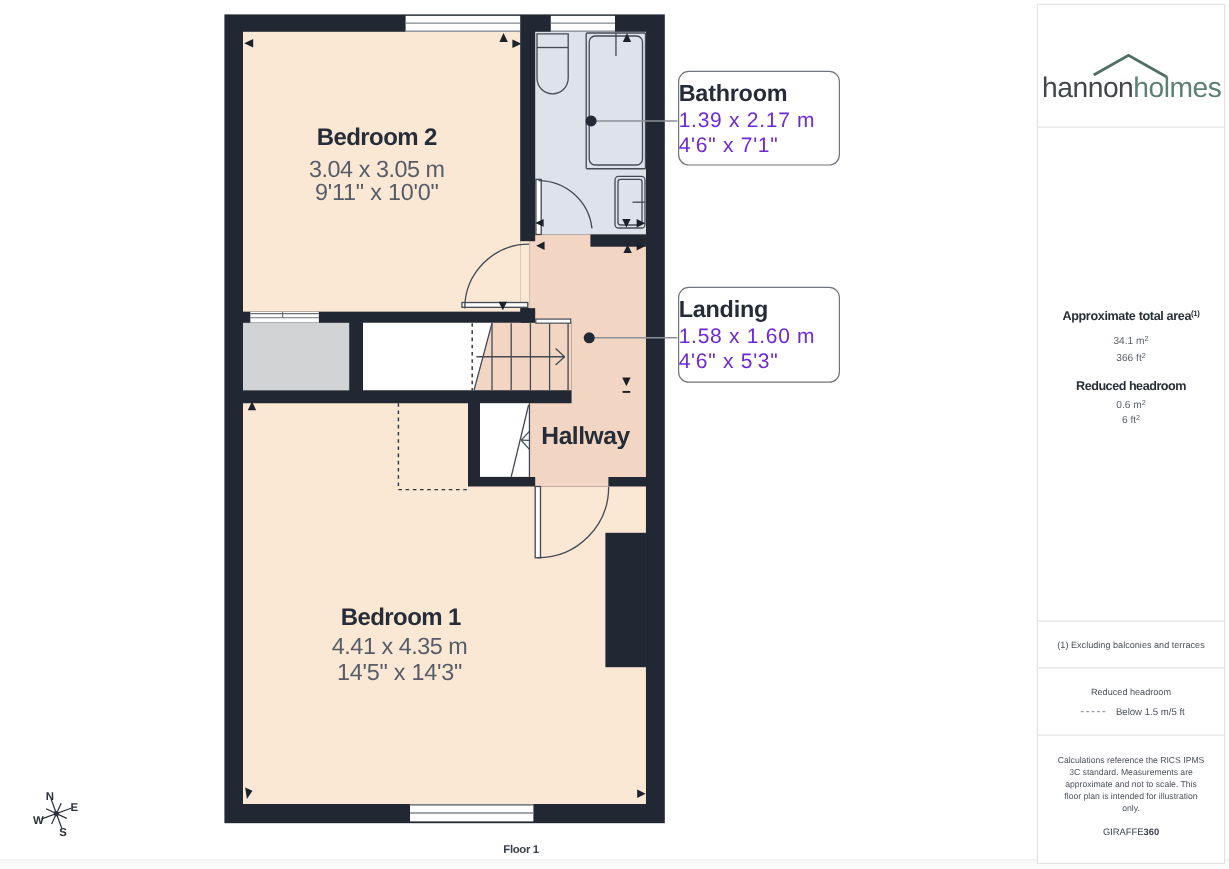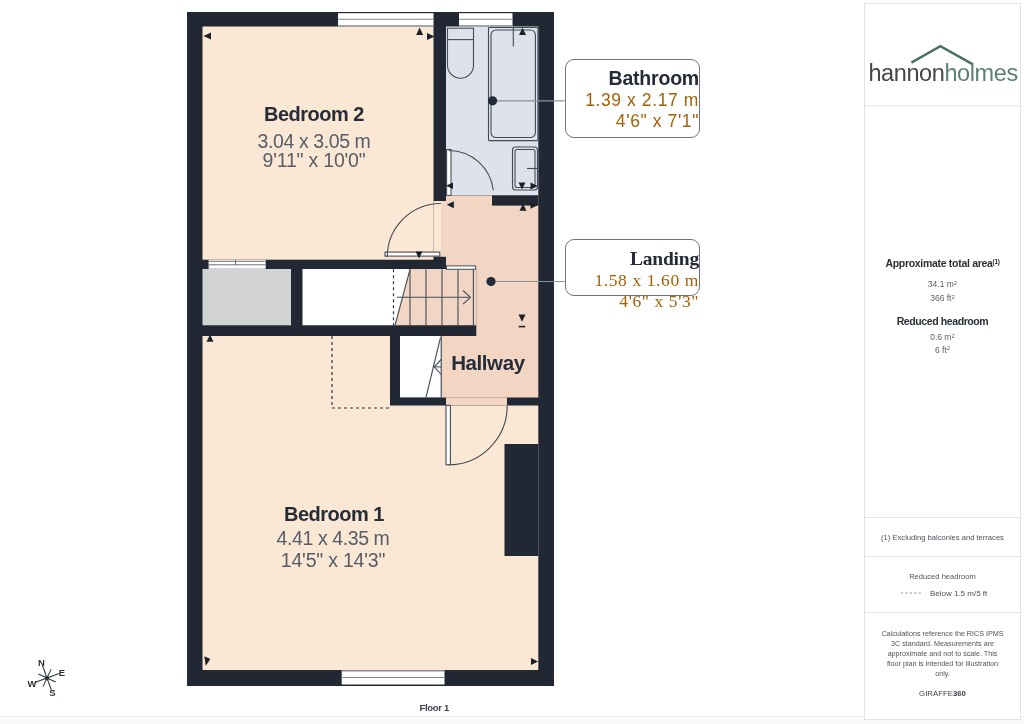--- a/index.html
+++ b/index.html
@@ -1,21 +1,21 @@
 <!DOCTYPE html>
 <html><head>
 <meta charset="utf-8">
 <style>
   html,body{margin:0;padding:0;background:#ffffff;width:1024px;height:724px;overflow:hidden;}
   *{box-sizing:border-box;}
   body{font-family:"Liberation Sans", sans-serif;}
   .abs{position:absolute;}
-  .callout{position:absolute;background:#fff;border:1.4px solid #70757d;border-radius:9px;text-align:right;}
+  .callout{position:absolute;background:#fff;border:1.4px solid #70757d;border-radius:9px;text-align:left;}
   .callout .t{font-weight:bold;font-size:19.5px;color:#252b37;letter-spacing:-0.2px;line-height:23px;margin-top:7px;}
-  .callout .d{font-size:17.5px;color:#a16207;letter-spacing:0.6px;line-height:20.5px;}
+  .callout .d{font-size:17.5px;color:#6d28d9;letter-spacing:0.6px;line-height:20.5px;}
 </style>
 </head>
 <body>
 <svg class="abs" style="left:0;top:0" width="1024" height="724" viewBox="0 0 1024 724">
   <rect x="0" y="716.5" width="1024" height="7.5" fill="#fafafa"></rect>
   <line x1="0" y1="716.5" x2="1024" y2="716.5" stroke="#ededee" stroke-width="1"></line>
 
   <rect x="187" y="12" width="367" height="674" fill="#212733"></rect>
 
   <rect x="202.5" y="26.5" width="231" height="233.2" fill="#fae8d5"></rect>
@@ -142,21 +142,21 @@
     <text x="32" y="686.9">W</text>
     <text x="52.5" y="696.4">S</text>
   </g>
 </svg>
 
 <div class="callout" style="left:564.6px;top:59px;width:135.4px;height:79px;">
   <div class="t">Bathroom</div>
   <div class="d">1.39 x 2.17 m</div>
   <div class="d">4'6" x 7'1"</div>
 </div>
-<div class="callout" style="left:564.6px;top:239.3px;width:135.4px;height:57px;font-family:Liberation Serif, serif;">
+<div class="callout" style="left:564.6px;top:239.3px;width:135.4px;height:80px;">
   <div class="t">Landing</div>
   <div class="d">1.58 x 1.60 m</div>
   <div class="d">4'6" x 5'3"</div>
 </div>
 
 <div class="abs" style="left:863.6px;top:3.4px;width:157.3px;height:716.2px;border:1px solid #e3e3e3;background:#fff;"></div>
 <svg class="abs" style="left:863.6px;top:3.4px;" width="157" height="716" viewBox="0 0 157 716">
   <line x1="0" y1="102.9" x2="157" y2="102.9" stroke="#e3e3e3" stroke-width="1"></line>
   <line x1="0" y1="514.6" x2="157" y2="514.6" stroke="#e3e3e3" stroke-width="1"></line>
   <line x1="0" y1="553.6" x2="157" y2="553.6" stroke="#e3e3e3" stroke-width="1"></line>

